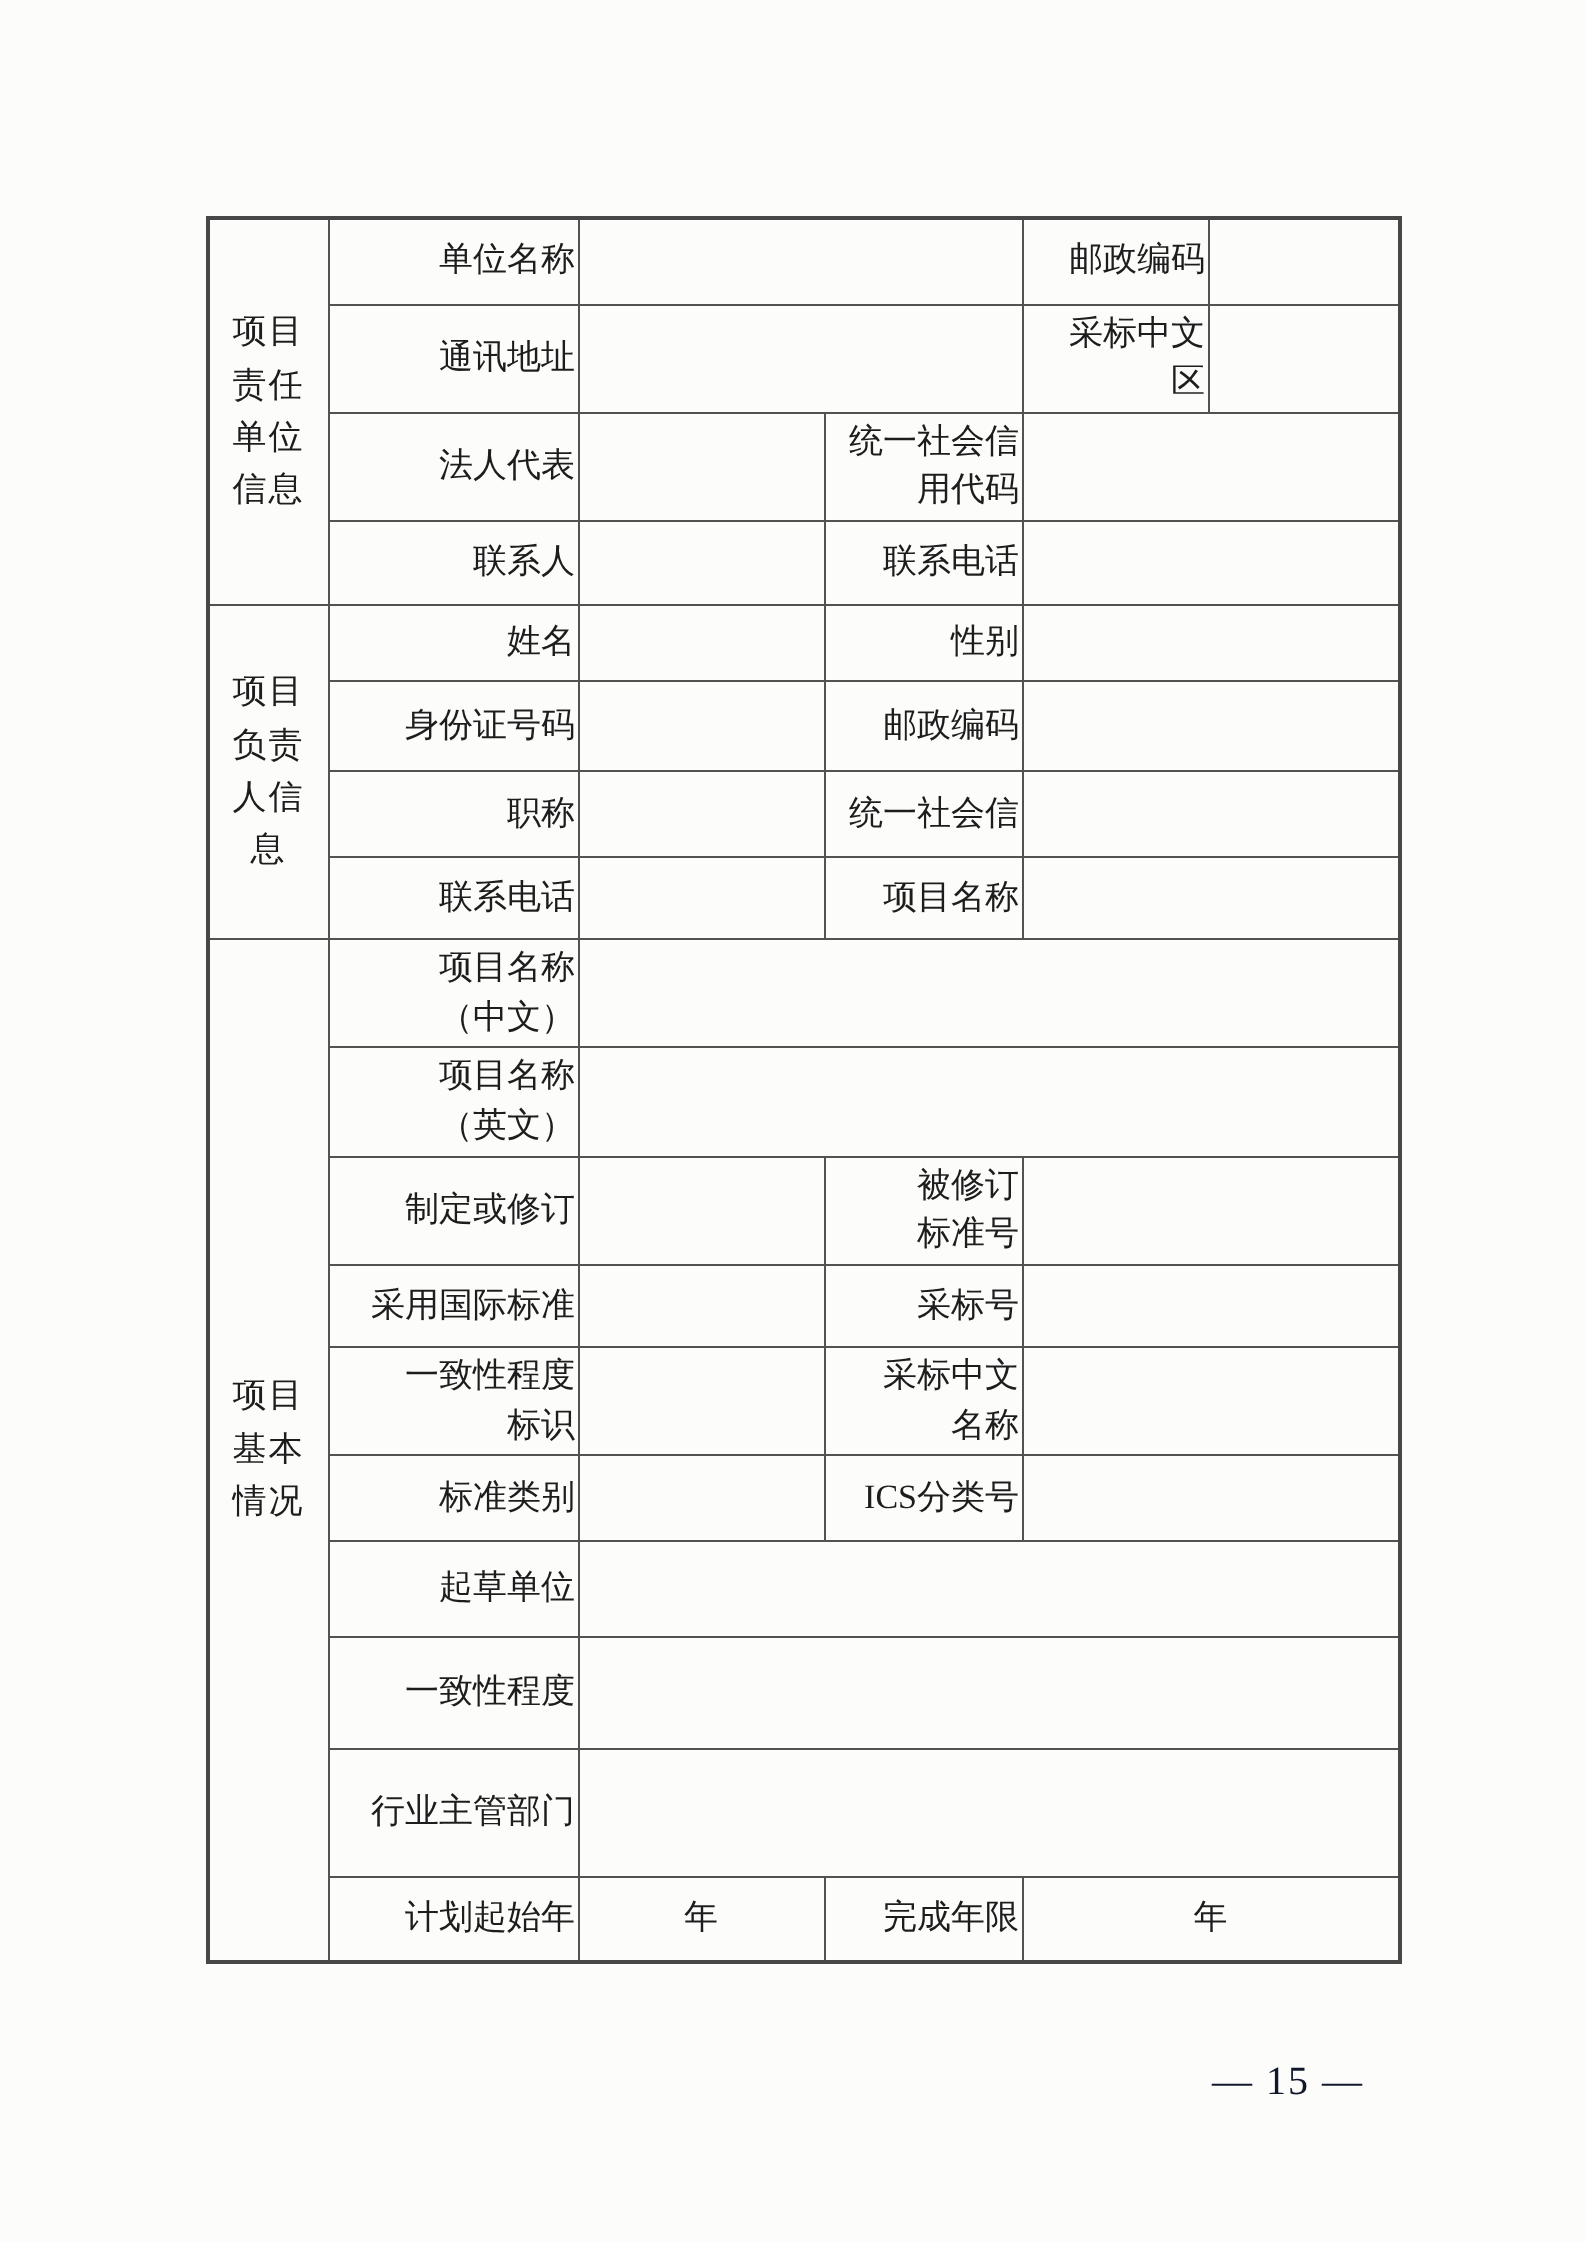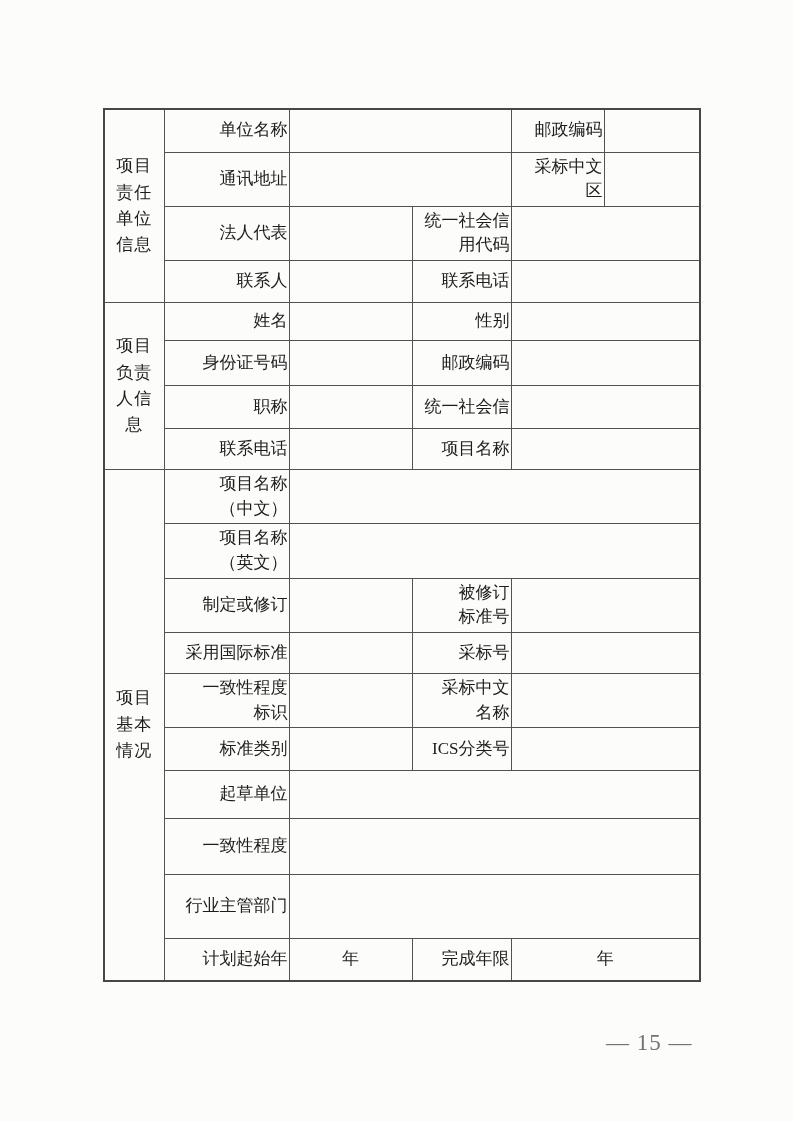--- a/index.html
+++ b/index.html
@@ -39,22 +39,22 @@
     word-break: break-all;
     letter-spacing: 1px;
     line-height: 1.55;
     text-align: center;
   }
   td.lbl { white-space: pre-line; text-align: right; }
   td.val { }
   .page-number {
     position: absolute;
     left: 606px; top: 1030px;
-    font-size: 23px;
-    color: #737373;
+    font-size: 20px;
+    color: #0f172a;
     letter-spacing: 1px;
     white-space: nowrap;
   }
 </style>
 </head>
 <body>
 
 <div class="page">
   <table class="form-table">
     <colgroup>

